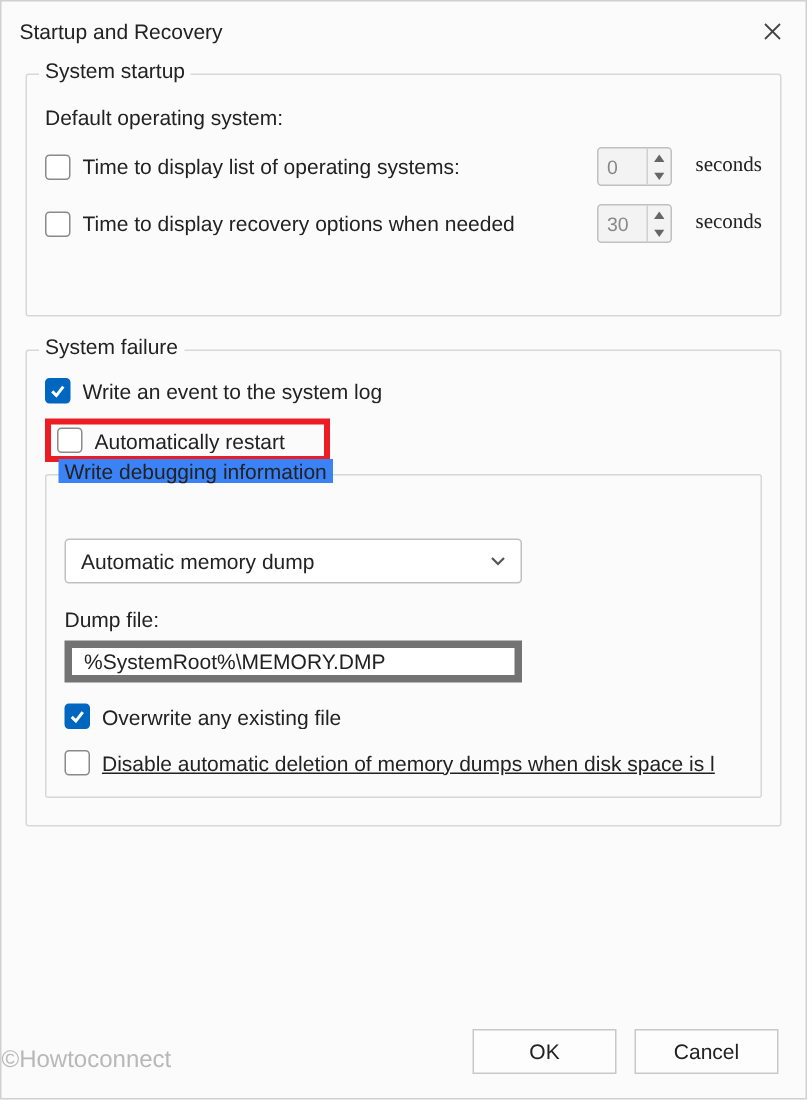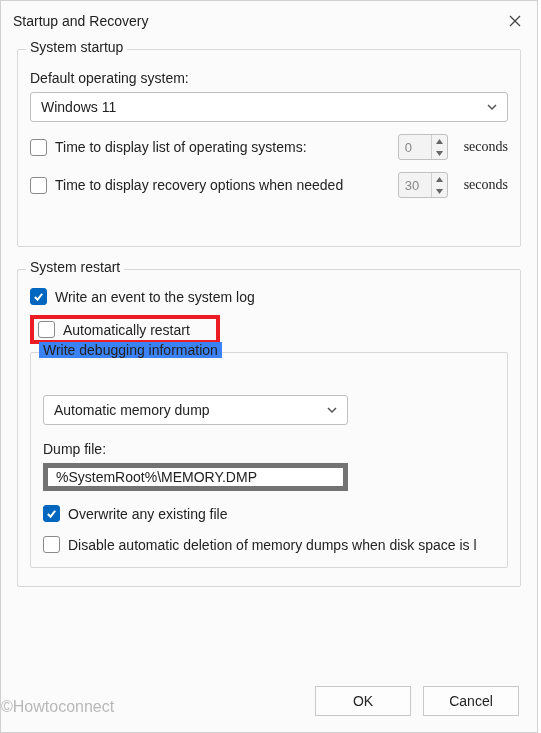--- a/index.html
+++ b/index.html
@@ -200,20 +200,21 @@
       display: flex;
       align-items: center;
       gap: 8px;
       margin-top: 14px;
     }
     .long-label {
       font-size: 14px;
       color: #222;
       white-space: nowrap;
       overflow: hidden;
+      text-decoration: underline;
     }
     .button-bar {
       position: absolute;
       bottom: 16px;
       right: 18px;
       display: flex;
       gap: 12px;
     }
     .btn {
       width: 96px;
@@ -249,28 +250,20 @@
         </svg>
     </span>
   </div>
 
   <div class="content">
 
     <div class="fieldset">
       <span class="fieldset-legend">System startup</span>
 
       <div class="row-label">Default operating system:</div>
-      <div class="select">
-        <span>Windows 11</span>
-        <span class="chev">
-          <svg viewBox="0 0 10 10">
-              <polyline points="1,3 5,7 9,3"></polyline>
-            </svg>
-        </span>
-      </div>
 
       <div class="timing-row">
         <span class="checkbox"></span>
         <span class="cb-label">Time to display list of operating systems:</span>
         <div class="spin">
           <span class="spin-input">0</span>
           <div class="spin-btns">
             <span class="spin-btn">
                 <svg viewBox="0 0 7 5">
                   <polygon points="3.5,0 7,5 0,5"></polygon>
@@ -303,21 +296,21 @@
                 </svg>
               </span>
           </div>
         </div>
         <span class="seconds-label">seconds</span>
       </div>
       <div style="height:30px"></div>
     </div>
 
     <div class="fieldset">
-      <span class="fieldset-legend">System restart</span>
+      <span class="fieldset-legend">System failure</span>
 
       <div class="cb-row" style="margin-top:4px">
         <span class="checkbox checked">
           <svg viewBox="0 0 12 12">
               <polyline points="2,6.5 5,9.5 10,3"></polyline>
             </svg>
         </span>
         <span class="cb-label">Write an event to the system log</span>
       </div>
 

